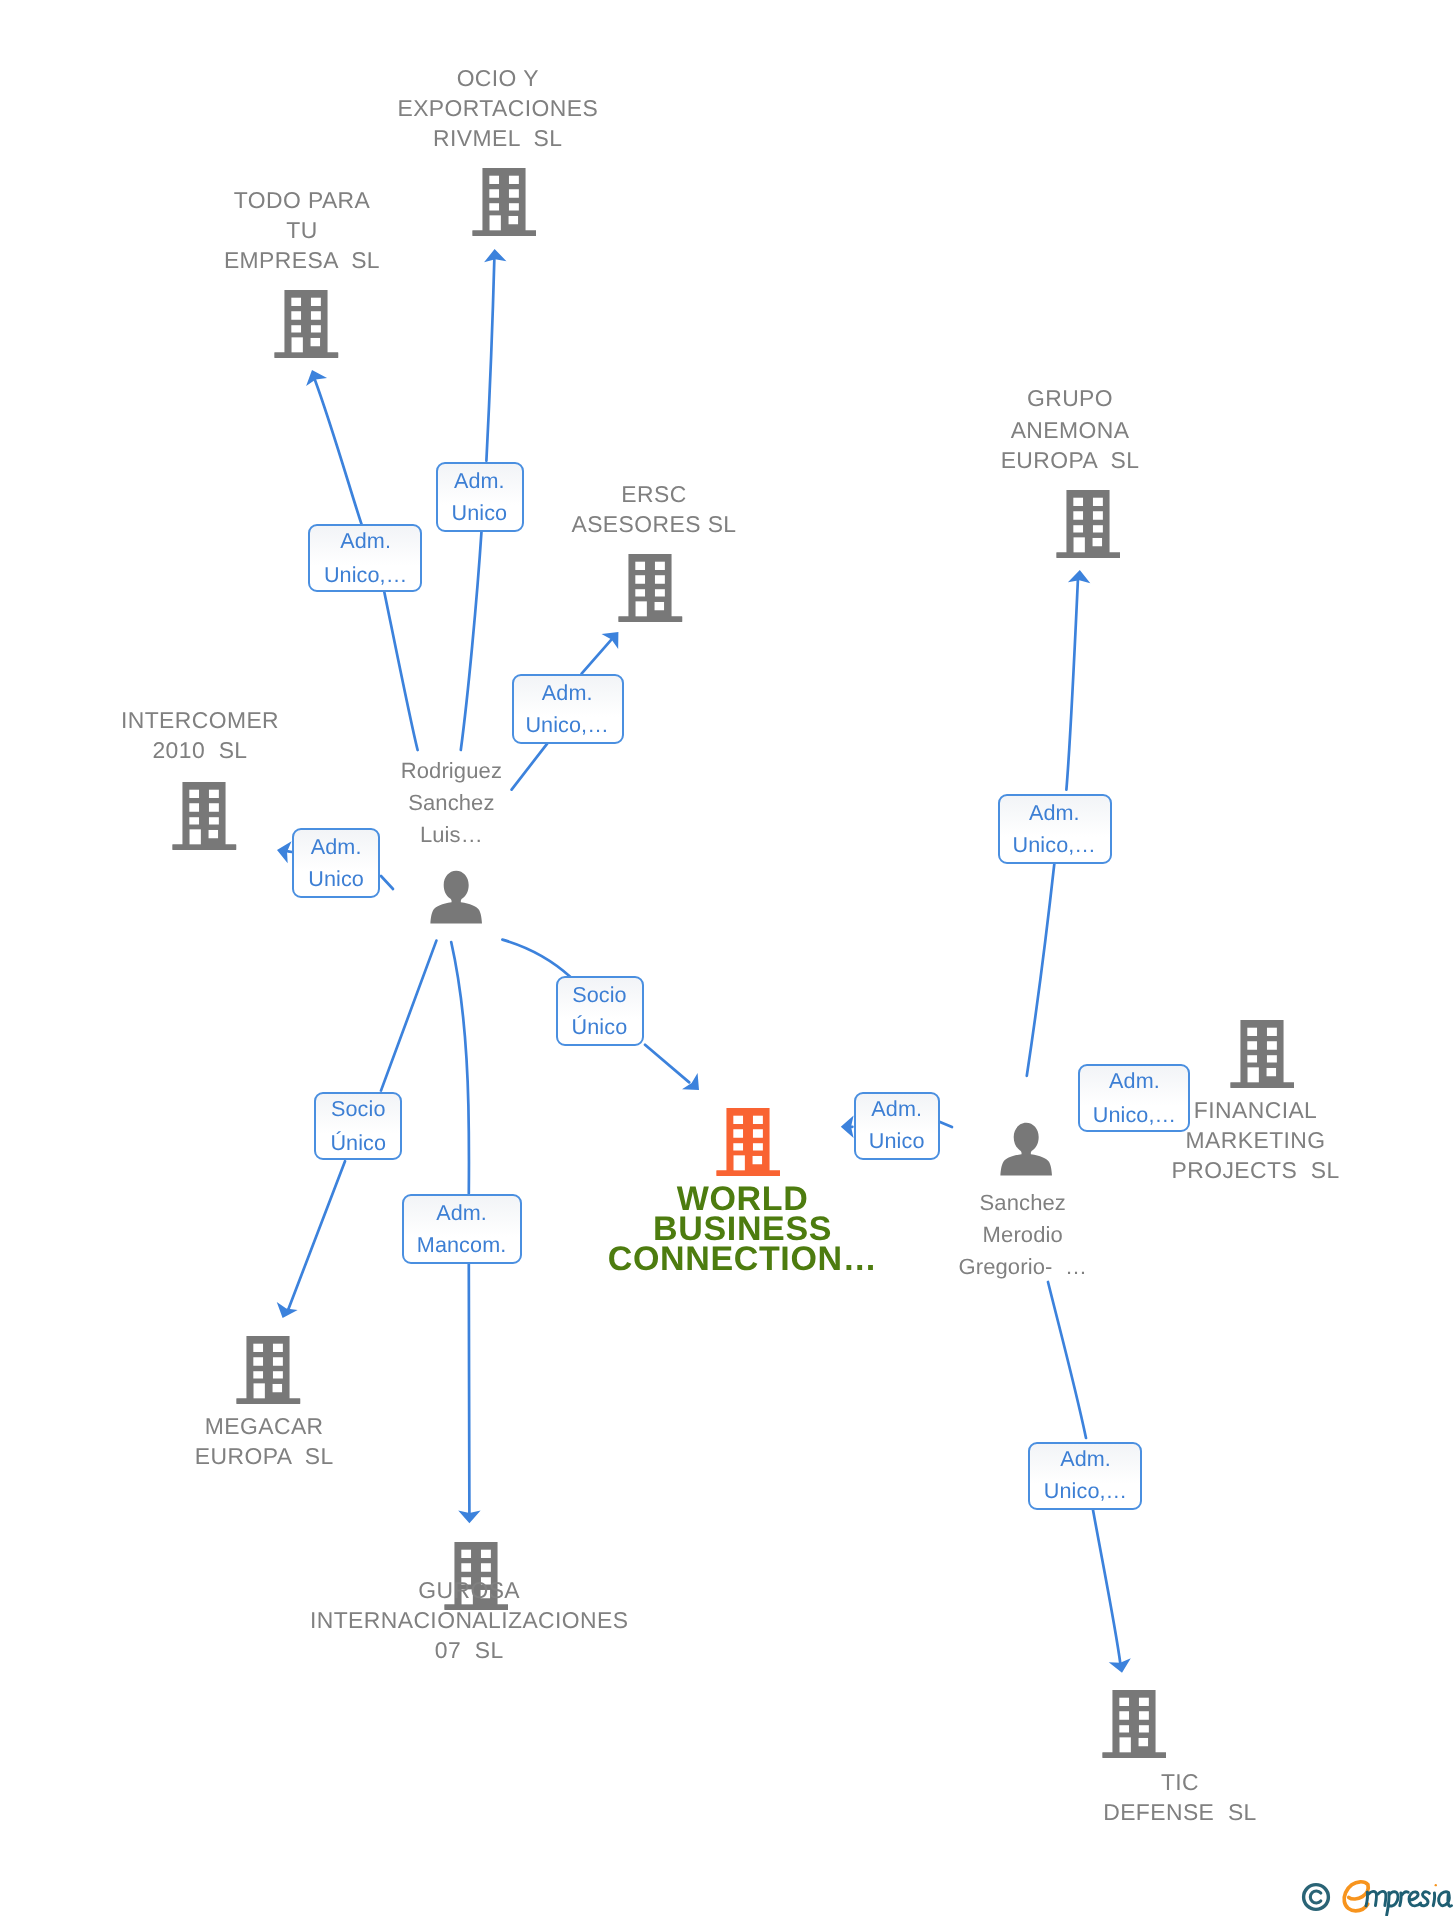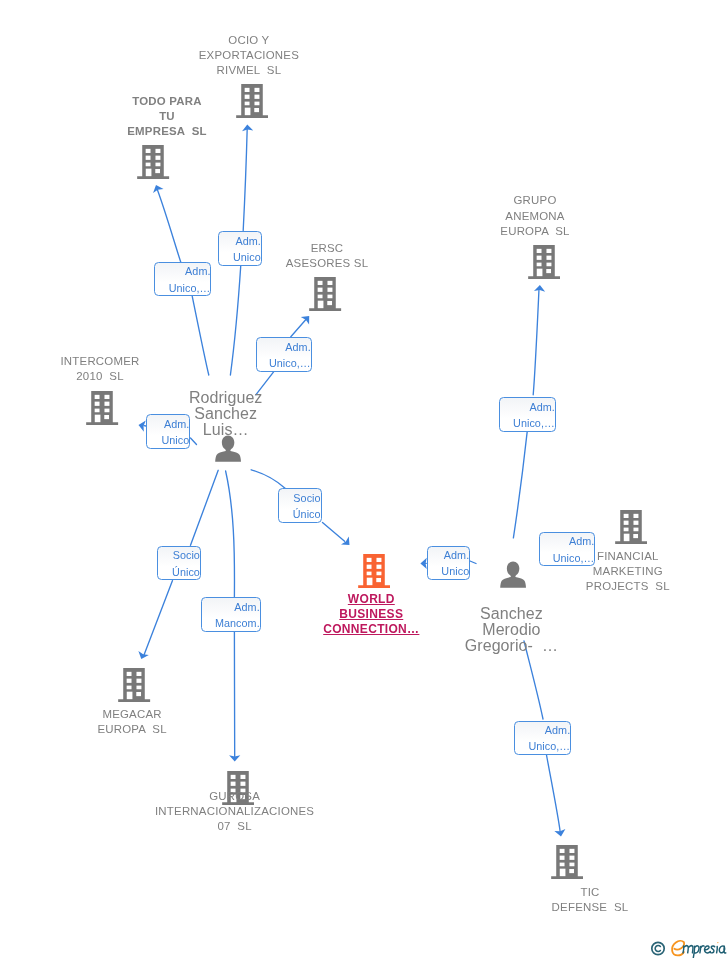--- a/index.html
+++ b/index.html
@@ -5,24 +5,24 @@
 <style>
   html,body{margin:0;padding:0;background:#ffffff;}
   body{width:728px;height:960px;position:relative;overflow:hidden;
        font-family:"Liberation Sans",sans-serif;}
   #stage{position:absolute;left:0;top:0;width:696px;height:960px;border-radius:10px;}
   #edges{position:absolute;left:0;top:0;width:728px;height:960px;}
   .node{position:absolute;left:0;top:0;}
   .nicon{position:absolute;line-height:0;}
   .nlabel{position:absolute;text-align:center;font-size:11.45px;letter-spacing:0.22px;
           line-height:15.2px;color:#808080;white-space:pre;}
-  .nlabel.person{font-size:16px;letter-spacing:0.06px;line-height:16.1px;margin-top:12px;}
-  .nlabel.hl{font-weight:bold;font-size:12px;letter-spacing:0.32px;color:#be185d;line-height:15.2px;text-decoration:underline;}
+  .nlabel.person{font-size:11px;letter-spacing:0.06px;line-height:16.1px;}
+  .nlabel.hl{font-weight:bold;font-size:17px;letter-spacing:0.32px;color:#4d7c0f;line-height:15.2px;}
   .relbox{position:absolute;box-sizing:border-box;border:1.4px solid #4a8fe0;border-radius:4.5px;
-          background:linear-gradient(180deg,#f2f4f7 0%,#ffffff 62%,#ffffff 100%);color:#3d7fd4;font-size:10.8px;letter-spacing:0.05px;line-height:16.3px;padding-top:1.2px;text-align:right;
+          background:linear-gradient(180deg,#f2f4f7 0%,#ffffff 62%,#ffffff 100%);color:#3d7fd4;font-size:10.8px;letter-spacing:0.05px;line-height:16.3px;padding-top:1.2px;text-align:center;
           display:flex;flex-direction:column;justify-content:center;white-space:pre;}
   #logo{position:absolute;}
 </style>
 </head>
 <body>
 
 <div id="stage">
   <svg id="edges" viewBox="0 0 728 960">
     <g>
       <path d="M 208.8 375.0 C 205.5 362 197.5 322 192.2 296.2 M 180.8 262.2 C 176.0 248 166.0 213 157.3 189.5" fill="none" stroke="#3c82dc" stroke-width="1.35" stroke-linecap="round"></path>
@@ -100,21 +100,21 @@
             <rect x="84" y="38" width="48" height="41"></rect>
             <rect x="181" y="38" width="49" height="41"></rect>
             <rect x="84" y="105" width="48" height="42"></rect>
             <rect x="181" y="105" width="49" height="42"></rect>
             <rect x="84" y="174" width="48" height="36"></rect>
             <rect x="181" y="174" width="49" height="36"></rect>
             <rect x="85" y="234" width="56" height="74"></rect>
             <rect x="179" y="237" width="47" height="41"></rect>
           </g>
         </svg></div>
-    <div class="nlabel" style="left:167px;top:93.70px;width:300px;margin-left:-150px;font-weight:bold;">TODO PARA
+    <div class="nlabel" style="left:151.00px;top:93.70px;width:300px;margin-left:-150px;">TODO PARA
 TU
 EMPRESA  SL</div>
   </div>
   <div class="node">
     <div class="nicon" style="left:309.40px;top:277.10px;"><svg width="32.30" height="34.00" viewBox="0 0 316 336" xmlns="http://www.w3.org/2000/svg">
           <g fill="#787878">
             <rect x="50" y="0" width="213" height="318"></rect>
             <rect x="0" y="308" width="316" height="28" rx="2"></rect>
           </g>
           <g fill="#ffffff">

